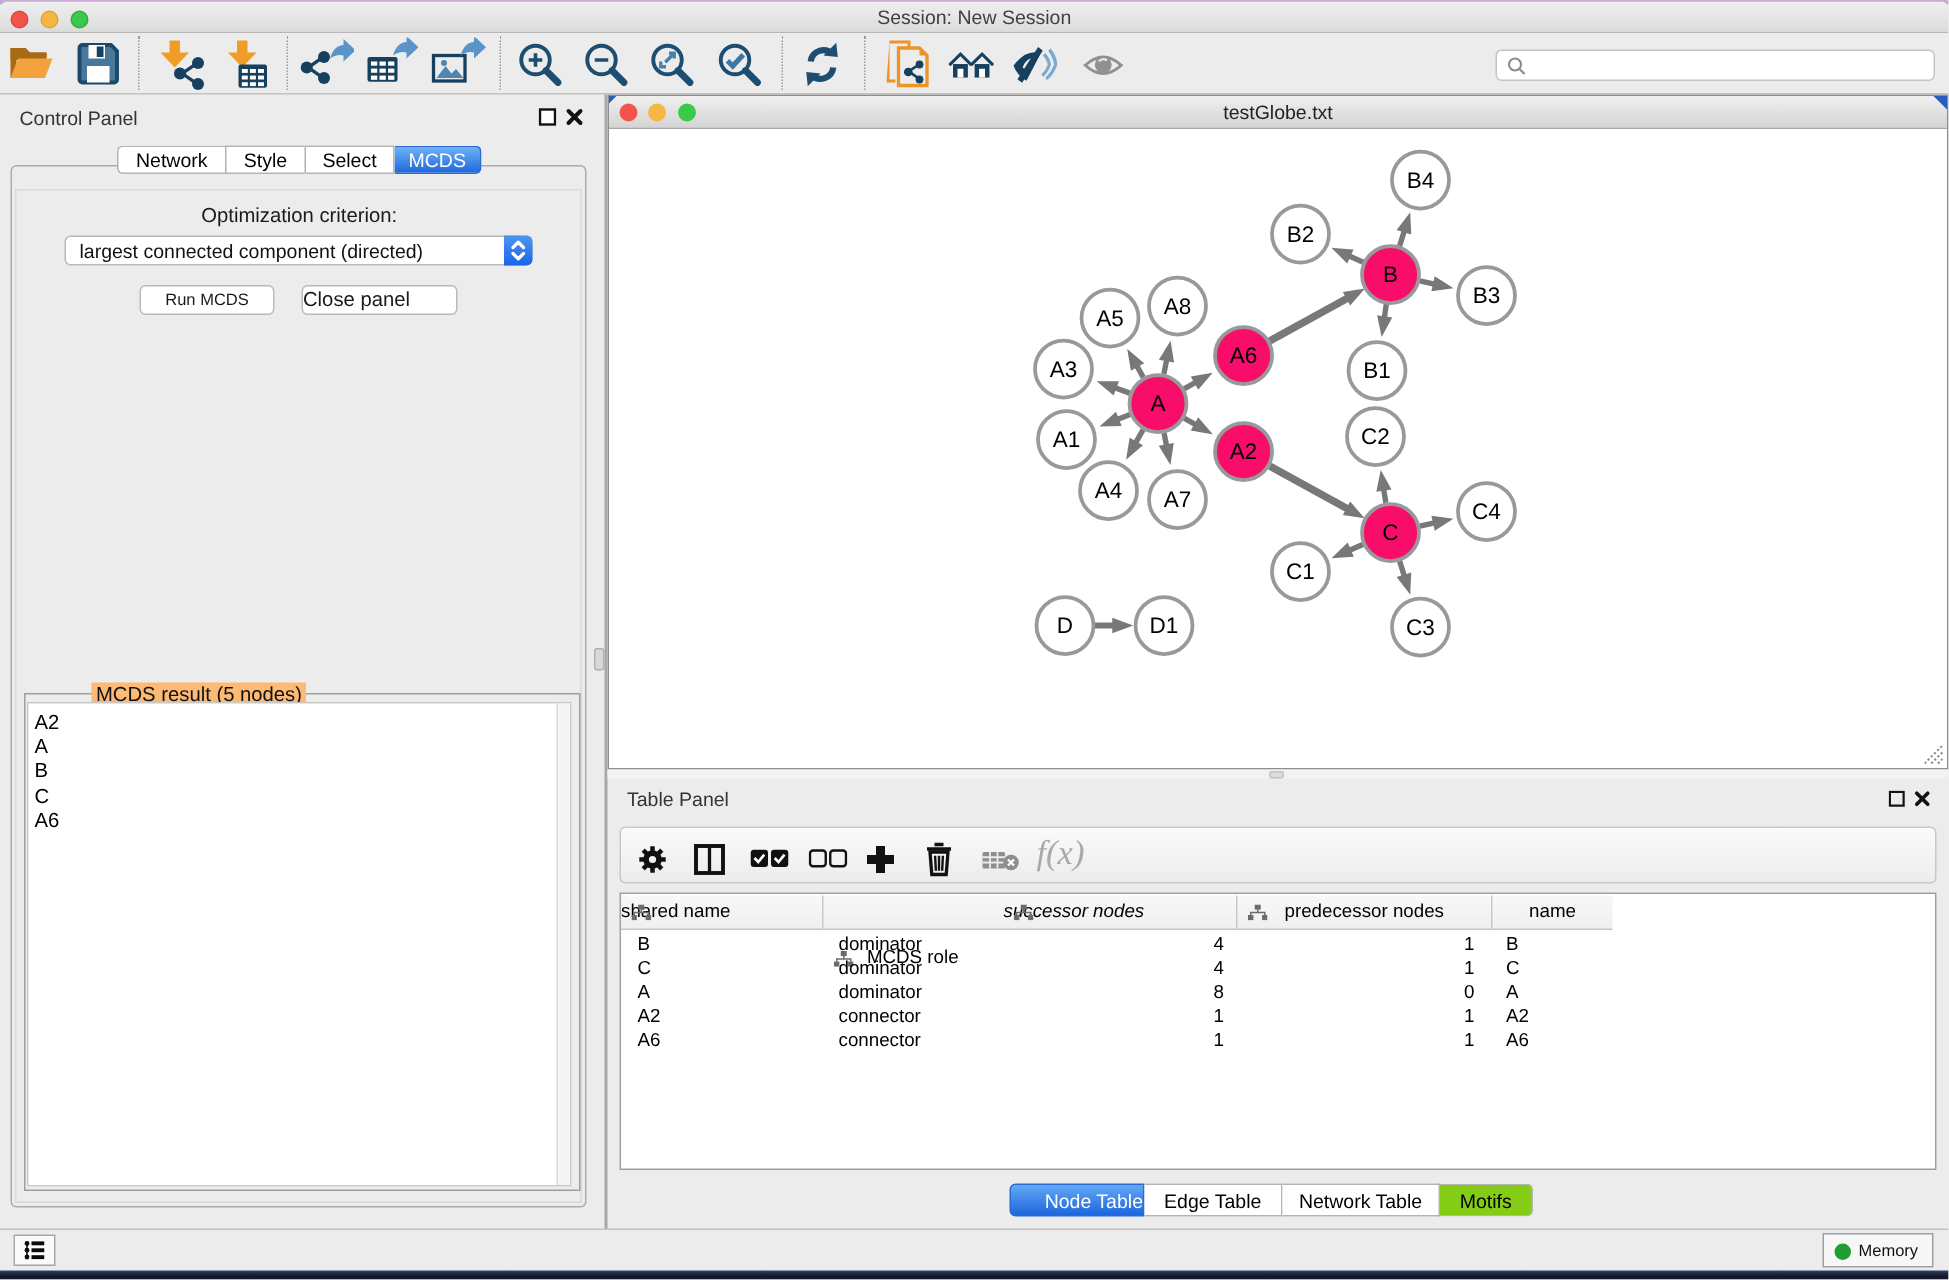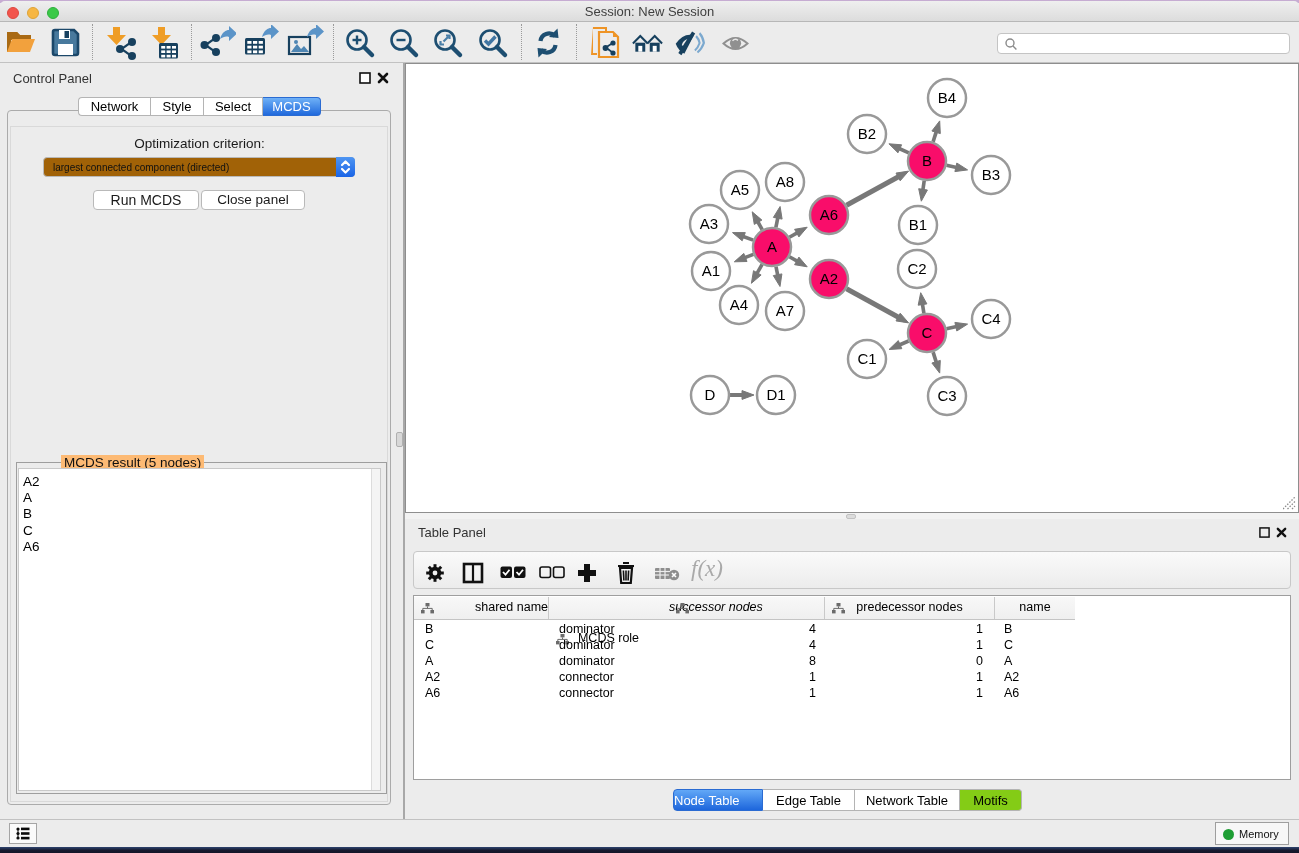--- a/index.html
+++ b/index.html
@@ -203,46 +203,54 @@
 
 <div class="abs" style="left:78px;top:97px;height:19px;display:flex;font-size:13px;">
   <div style="width:72px;background:#fff;border:1px solid #B4B4B4;border-right:none;border-radius:4px 0 0 4px;text-align:center;line-height:18px;">Network</div>
   <div style="width:53px;background:#fff;border:1px solid #B4B4B4;border-right:none;text-align:center;line-height:18px;">Style</div>
   <div style="width:60px;background:#fff;border:1px solid #B4B4B4;text-align:center;line-height:18px;">Select</div>
   <div style="width:58px;background:linear-gradient(#6FB1F7,#2069DC);border:1px solid #2A6BD2;border-left:none;border-radius:0 4px 4px 0;text-align:center;line-height:18px;color:#fff;">MCDS</div>
 </div>
 
 <div class="abs" style="left:0;top:136px;width:399px;text-align:center;font-size:13.5px;color:#1a1a1a;">Optimization criterion:</div>
 
-<div class="abs" style="left:43px;top:157px;width:312px;height:20px;background:#a16207;border:1px solid #B9B9B9;border-radius:4px;font-size:10px;">
+<div class="abs" style="left:43px;top:157px;width:312px;height:20px;background:#ffffff;border:1px solid #B9B9B9;border-radius:4px;font-size:13px;">
   <div style="margin-left:9px;line-height:19px;color:#111;">largest connected component (directed)</div>
   <div class="abs" style="right:-1px;top:-1px;width:19px;height:20px;background:linear-gradient(#4E95F2,#1A64E6);border-radius:0 4px 4px 0;">
     <svg width="19" height="20" viewBox="0 0 19 20">
         <g stroke="#fff" stroke-width="2.2" fill="none" stroke-linecap="round" stroke-linejoin="round">
           <path d="M6 8 l3.5-3.5 3.5 3.5"></path>
           <path d="M6 12 l3.5 3.5 3.5-3.5"></path>
         </g>
       </svg>
   </div>
 </div>
 
-<div class="abs" style="left:93px;top:190px;width:106px;height:20px;background:#fff;border:1px solid #B9B9B9;border-radius:4px;text-align:center;font-size:14px;line-height:18px;color:#1a1a1a;">Run MCDS</div>
-<div class="abs" style="left:201px;top:190px;width:104px;height:20px;background:#fff;border:1px solid #B9B9B9;border-radius:4px;text-align:center;font-size:13.5px;line-height:18px;color:#1a1a1a;">Close panel</div>
+<div class="abs" style="left:93px;top:190px;width:90px;height:20px;background:#fff;border:1px solid #B9B9B9;border-radius:4px;text-align:center;font-size:11px;line-height:18px;color:#1a1a1a;">Run MCDS</div>
+<div class="abs" style="left:201px;top:190px;width:104px;height:20px;background:#fff;border:1px solid #B9B9B9;border-radius:4px;font-size:13.5px;line-height:18px;color:#1a1a1a;">Close panel</div>
 
 <div class="abs" style="left:16px;top:462px;width:371px;height:332px;border:1px solid #9E9E9E;"></div>
 <div class="abs" style="left:24px;top:455px;background:#fdba74;padding:0 3px;font-size:13.5px;color:#111;margin-left:37px;">MCDS result (5 nodes)</div>
 <div class="abs" style="left:18px;top:468px;width:363px;height:323px;background:#fff;border:1px solid #C9C9C9;font-size:13.5px;color:#000;">
   <div style="padding:5px 0 0 4px;line-height:16.2px;">A2<br>A<br>B<br>C<br>A6</div>
   <div class="abs" style="right:0;top:0;width:9px;height:100%;background:#F4F4F4;border-left:1px solid #DCDCDC;"></div>
 </div>
 
 <div class="abs" style="left:403px;top:63px;width:2px;height:757px;background:#A8A8A8;"></div>
 <div class="abs" style="left:396px;top:432px;width:7px;height:15px;background:#D8D8D8;border:1px solid #B0B0B0;border-radius:2px;"></div>
 
 <div class="abs" style="left:405px;top:63px;width:894px;height:450px;border:1px solid #8E8E8E;background:#fff;">
+  <div style="height:22px;background:linear-gradient(#F0F0F0,#D4D4D4);border-bottom:1px solid #A9A9A9;position:relative;">
+    <div class="tl" style="left:7px;top:5px;background:#F2544C;"></div>
+    <div class="tl" style="left:26px;top:5px;background:#F6B643;"></div>
+    <div class="tl" style="left:46px;top:5px;background:#3BC948;"></div>
+    <div style="text-align:center;font-size:13px;line-height:22px;color:#222;">testGlobe.txt</div>
+    <div class="abs" style="right:0;top:0;width:0;height:0;border-top:9px solid #2A5BBF;border-left:9px solid transparent;"></div>
+    <div class="abs" style="left:0;top:0;width:0;height:0;border-top:5px solid #2A5BBF;border-right:5px solid transparent;"></div>
+  </div>
   <svg class="abs" style="right:2px;bottom:2px;" width="13" height="13" viewBox="0 0 13 13">
     <g stroke="#8A8A8A" stroke-width="1.3" stroke-dasharray="1.5 1.5">
         <line x1="0" y1="12" x2="12" y2="0"></line>
         <line x1="4.5" y1="12" x2="12" y2="4.5"></line>
         <line x1="9" y1="12" x2="12" y2="9"></line>
       </g>
   </svg>
   <svg id="graph" width="891" height="426" viewBox="0 0 891 426" style="font-family:'Liberation Sans',sans-serif;font-size:15px;">
 <g stroke="#787878" fill="#787878">
 <line x1="347.4" y1="190.3" x2="337.6" y2="194.2" stroke-width="3.6"></line>
@@ -402,21 +410,21 @@
       </g>
     <circle cx="20" cy="8" r="5.2" fill="#8E8E8E"></circle>
     <path d="M18 6 l4 4 m0-4 l-4 4" stroke="#fff" stroke-width="1.6"></path>
   </svg>
 
   <div class="abs" style="left:277px;top:4px;font-family:'Liberation Serif',serif;font-style:italic;font-size:23px;color:#A9A9A9;">f(x)</div>
 </div>
 
 <div class="abs" id="tablebox" style="left:413px;top:595px;width:878px;height:185px;background:#fff;border:1px solid #9E9E9E;font-size:12.5px;color:#000;">
   <div class="abs" style="left:0;top:1px;width:661px;height:23px;display:flex;background:linear-gradient(#F8F8F8,#EFEFEF);border-bottom:1px solid #C4C4C4;">
-    <div style="width:135px;border-right:1px solid #C9C9C9;position:relative;text-align:right;line-height:21px;"><svg class="abs" style="left:7px;top:6px;" width="13" height="11" viewBox="0 0 13 11">
+    <div style="width:135px;border-right:1px solid #C9C9C9;position:relative;text-align:left;line-height:21px;"><svg class="abs" style="left:7px;top:6px;" width="13" height="11" viewBox="0 0 13 11">
           <g fill="#6B6B6B">
             <rect x="4.5" y="0" width="4" height="3.4"></rect>
             <rect x="0" y="7" width="3.6" height="3.4"></rect>
             <rect x="9.4" y="7" width="3.6" height="3.4"></rect>
           </g>
           <path d="M6.5 3.4 v2 M1.8 7 v-1.6 h9.4 V7" stroke="#6B6B6B" stroke-width="1" fill="none"></path>
         </svg>shared name</div>
     <div style="width:120px;border-right:1px solid #C9C9C9;position:relative;text-align:center;line-height:21px;margin-top:31px;"><svg class="abs" style="left:7px;top:6px;" width="13" height="11" viewBox="0 0 13 11">
           <g fill="#6B6B6B">
             <rect x="4.5" y="0" width="4" height="3.4"></rect>
@@ -476,21 +484,21 @@
         <span class="abs" style="left:11px;">A6</span>
         <span class="abs" style="left:145px;">connector</span>
         <span class="abs" style="left:302px;width:100px;text-align:right;">1</span>
         <span class="abs" style="left:469px;width:100px;text-align:right;">1</span>
         <span class="abs" style="left:590px;">A6</span>
       </div>
   </div>
 </div>
 
 <div class="abs" style="left:673px;top:789px;height:22px;display:flex;font-size:13px;">
-  <div style="width:90px;background:linear-gradient(#62A8F7,#1D66DC);border:1px solid #2A6BD2;border-radius:4px 0 0 4px;text-align:left;line-height:21px;color:#fff;">Node Table</div>
+  <div style="width:90px;background:linear-gradient(#62A8F7,#1D66DC);border:1px solid #2A6BD2;border-radius:4px 0 0 4px;text-align:right;line-height:21px;color:#fff;">Node Table</div>
   <div style="width:92px;background:#fff;border:1px solid #B4B4B4;border-left:none;text-align:center;line-height:21px;">Edge Table</div>
   <div style="width:105px;background:#fff;border:1px solid #B4B4B4;border-left:none;text-align:center;line-height:21px;">Network Table</div>
   <div style="width:62px;background:#84cc16;border:1px solid #B4B4B4;border-left:none;border-radius:0 4px 4px 0;text-align:center;line-height:21px;">Motifs</div>
 </div>
 
 <div class="abs" style="left:0;top:819px;width:1299px;height:1px;background:#C2C2C2;"></div>
 <div class="abs" style="left:9px;top:823px;width:28px;height:21px;background:#FAFAFA;border:1px solid #A5A5A5;">
   <svg width="26" height="19" viewBox="0 0 26 19">
       <g fill="#0a0a0a">
         <circle cx="8" cy="5" r="1.6"></circle>

